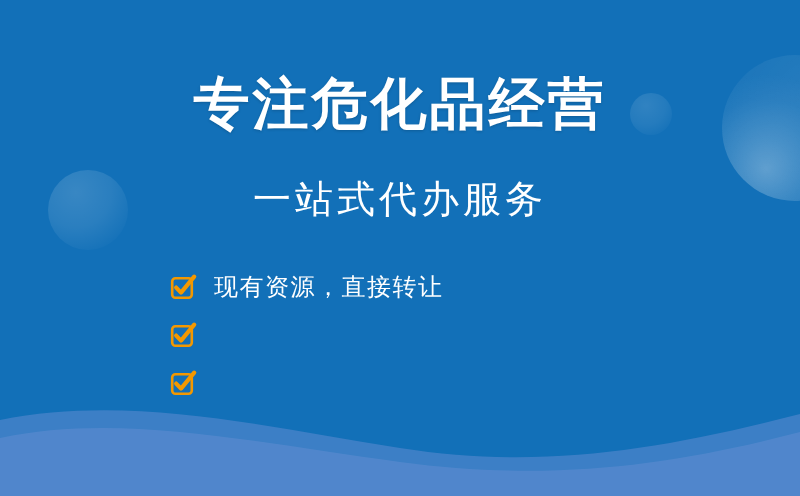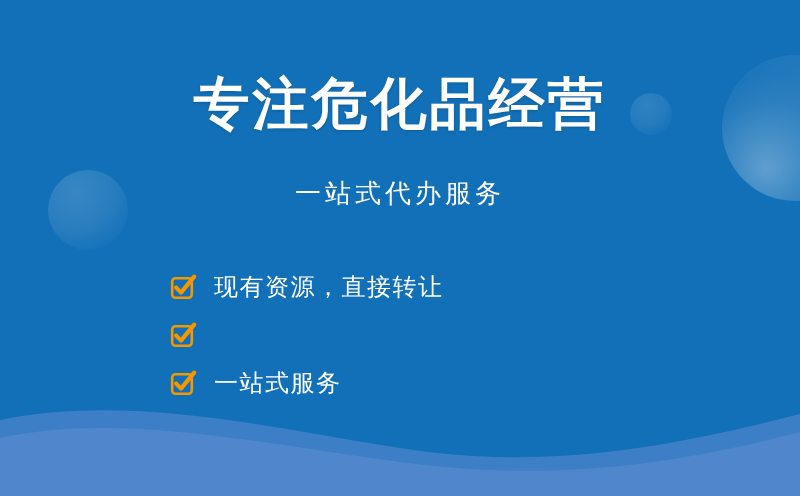--- a/index.html
+++ b/index.html
@@ -94,21 +94,21 @@
     line-height: 1;
     text-shadow: 0 1px 3px rgba(0,0,0,0.18);
   }
   .subhead {
     position: absolute;
     left: 0;
     right: 0;
     top: 180px;
     text-align: center;
     color: #ffffff;
-    font-size: 26px;
+    font-size: 38px;
     font-weight: 400;
     letter-spacing: 4px;
     line-height: 1;
   }
 
   .features {
     position: absolute;
     left: 170px;
     top: 272px;
     display: flex;
@@ -174,18 +174,17 @@
           <rect x="2.2" y="4.2" width="19.6" height="19.6" rx="3.2" ry="3.2" fill="none" stroke="#f39800" stroke-width="2.6"></rect>
           <path d="M6.2 13.6 L11.0 18.6 L24.2 2.6" fill="none" stroke="#f39800" stroke-width="4.2" stroke-linecap="round" stroke-linejoin="round"></path>
         </svg>
       </div>
 
       <div class="feature-row">
         <svg class="check-icon" viewBox="0 0 26 26">
           <rect x="2.2" y="4.2" width="19.6" height="19.6" rx="3.2" ry="3.2" fill="none" stroke="#f39800" stroke-width="2.6"></rect>
           <path d="M6.2 13.6 L11.0 18.6 L24.2 2.6" fill="none" stroke="#f39800" stroke-width="4.2" stroke-linecap="round" stroke-linejoin="round"></path>
         </svg>
-        <span class="feature-text">一站式服务</span>
       </div>
 
     </div>
   </div>
 </div>
 
 </body></html>

